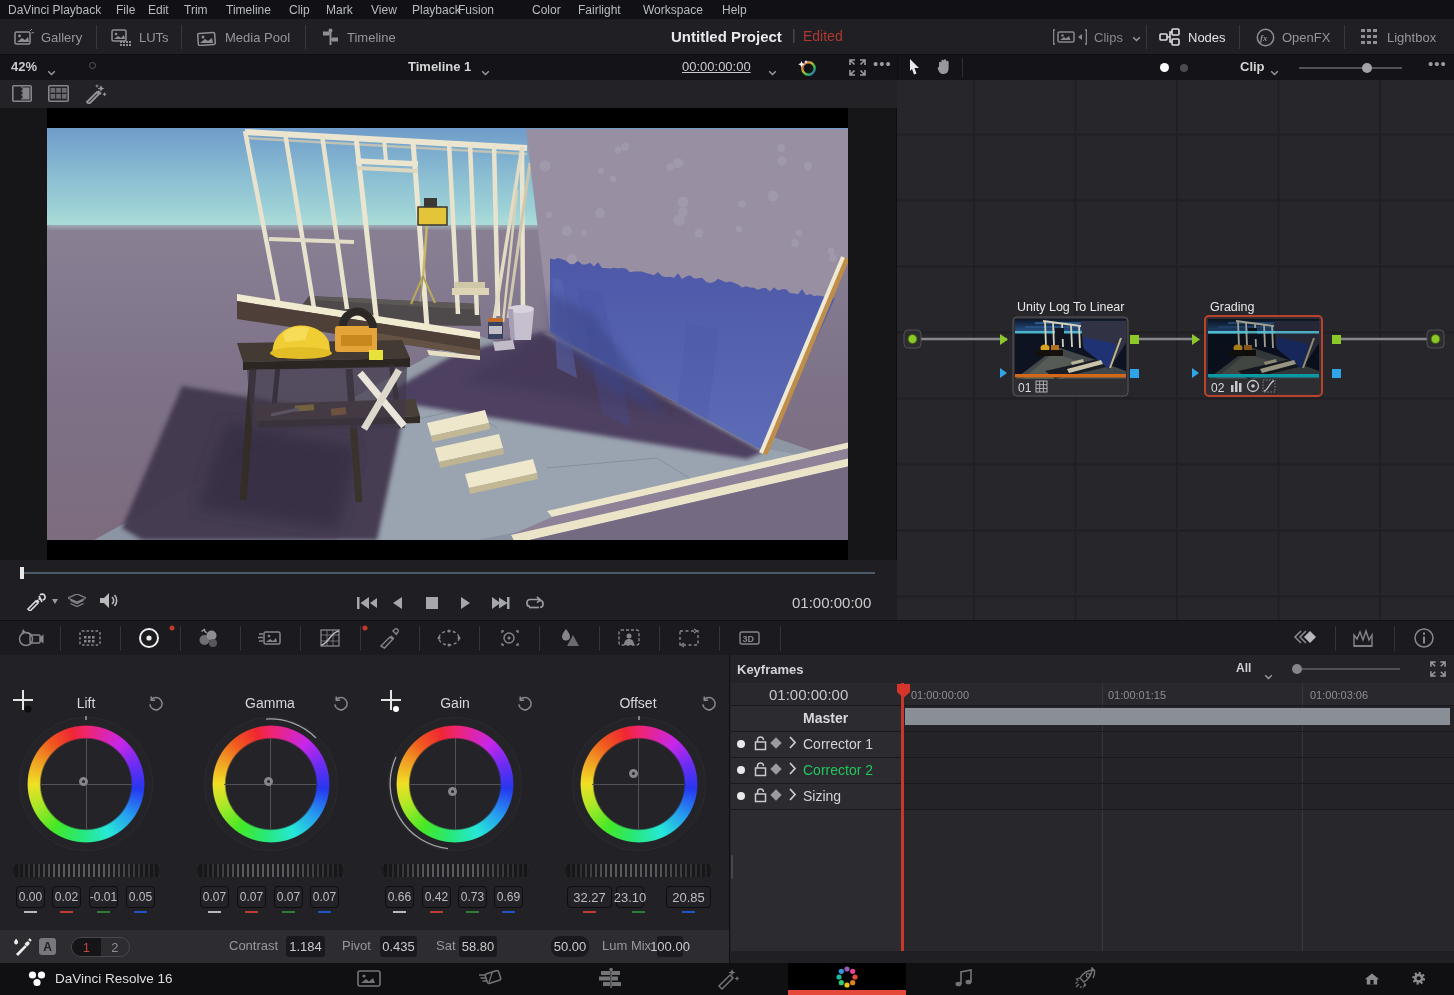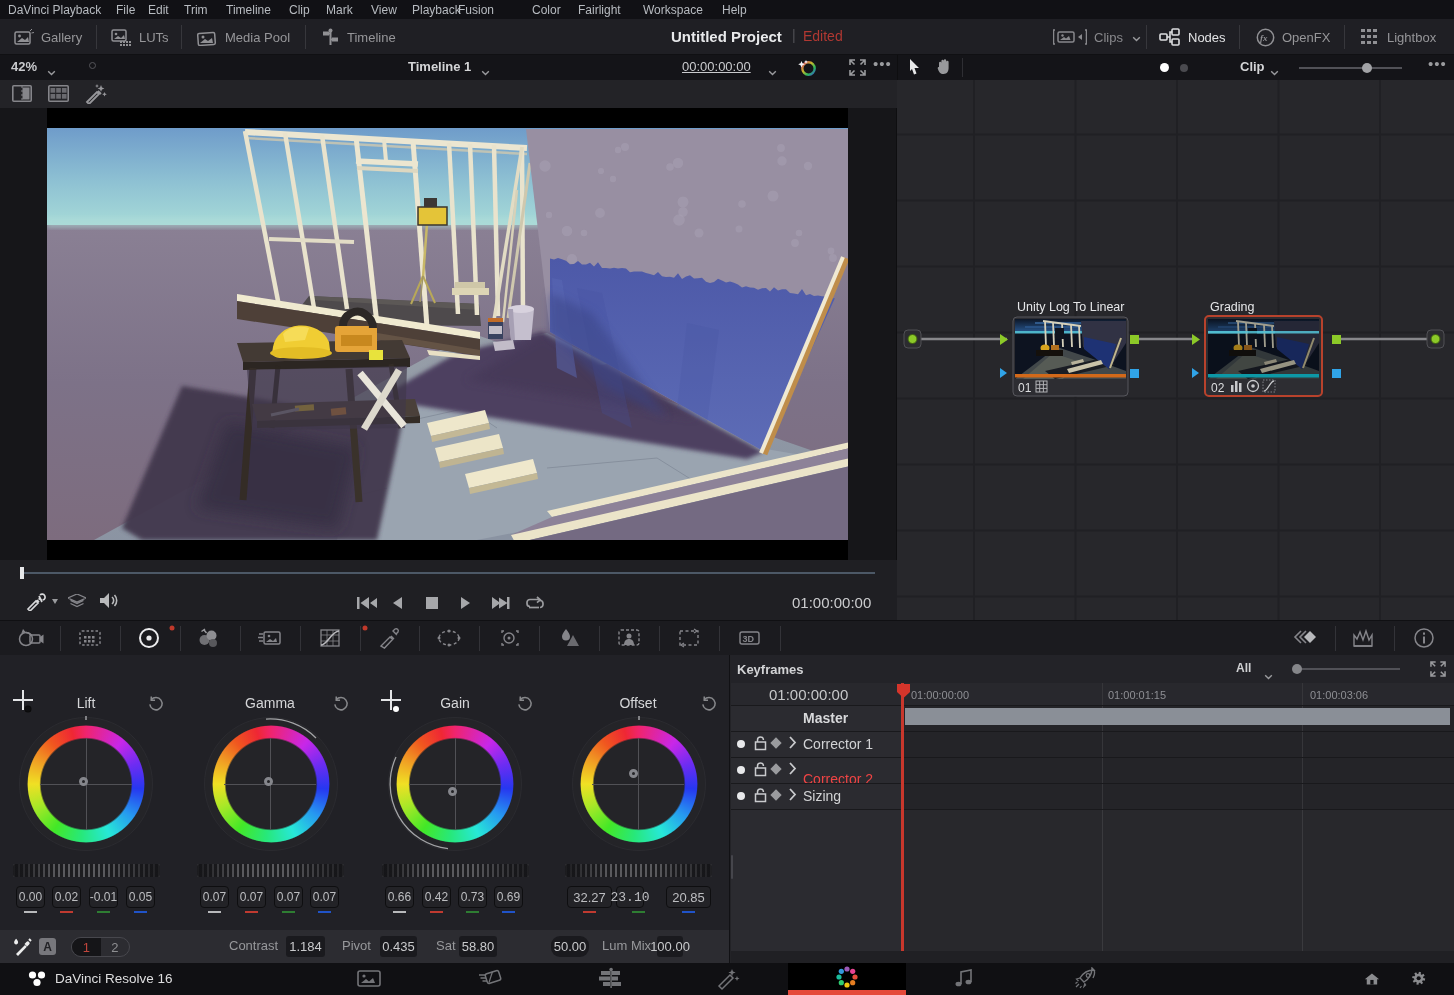--- a/index.html
+++ b/index.html
@@ -737,21 +737,21 @@
         </svg></div>
   <div class="wheelbg" style="left:572px; top:62px;"></div>
   <div class="abs" style="left:638px; top:61px; width:2px; height:4px; background:#808084;"></div>
   <div class="ring" style="left:580px; top:70px;"></div>
   <div class="whline" style="left:638.0px; top:83px; width:1px; height:92px;"></div>
   <div class="whline" style="left:592px; top:128.5px; width:92px; height:1px;"></div>
   <div class="marker" style="left:628.5px; top:113.5px;"></div>
   <div class="mslider" style="left:565.0px;"></div>
   <div class="vbox" style="left:567px; width:45px; font-size:13px;">32.27</div>
   <div class="vund" style="left:583px; background:#c03a30;"></div>
-  <div class="vbox" style="left:616px; width:28px; font-size:13px;font-family:Liberation Mono, monospace;">23.10</div>
+  <div class="vbox" style="left:616px; width:28px; font-size:13px;">23.10</div>
   <div class="vund" style="left:632px; background:#2e7d32;"></div>
   <div class="vbox" style="left:666px; width:45px; font-size:13px;">20.85</div>
   <div class="vund" style="left:682px; background:#2053c8;"></div>
   </div>
 </div>
 
 <div class="abs" id="adjbar">
   <svg class="abs" style="left:12px; top:6px;" width="22" height="22" viewBox="0 0 22 22">
       <path d="M4 18 L13 9 l1.8 1.8 L6 20 Z" fill="#eceded"></path>
       <path d="M12.5 8 l2.6 2.6 2 -2 a1.9 1.9 0 0 0 -2.7 -2.7 Z" fill="#eceded"></path>
@@ -813,21 +813,21 @@
 <div class="abs" style="left:0; top:102px; width:723px; height:1px; background:#19191c;"></div>
 <div class="abs" style="left:6px; top:111px; width:8px; height:8px; background:#e8e9eb; border-radius:50%;"></div>
 <div class="abs" style="left:23px; top:107px;"><svg width="13" height="15" viewBox="0 0 13 15">
         <rect x="1.5" y="6" width="10" height="7.5" fill="none" stroke="#c9cacd" stroke-width="1.5"></rect>
         <path d="M3.5 6 V4 a3 3 0 0 1 6 0" fill="none" stroke="#c9cacd" stroke-width="1.5"></path>
       </svg></div>
 <div class="abs" style="left:41px; top:110px; width:8px; height:8px; background:#9a9b9e; transform:rotate(45deg);"></div>
 <div class="abs" style="left:57px; top:106px;"><svg width="9" height="15" viewBox="0 0 9 15">
         <path d="M2 2 L7 7.5 2 13" stroke="#c9cacd" stroke-width="1.8" fill="none"></path>
       </svg></div>
-<div class="txt" style="left:72px; top:116px; font-size:14px; color:#ef4444;">Corrector 2</div>
+<div class="txt" style="left:72px; top:107px; font-size:14px; color:#22c55e;">Corrector 2</div>
 <div class="abs" style="left:0; top:128px; width:723px; height:1px; background:#19191c;"></div>
 <div class="abs" style="left:6px; top:137px; width:8px; height:8px; background:#e8e9eb; border-radius:50%;"></div>
 <div class="abs" style="left:23px; top:133px;"><svg width="13" height="15" viewBox="0 0 13 15">
         <rect x="1.5" y="6" width="10" height="7.5" fill="none" stroke="#c9cacd" stroke-width="1.5"></rect>
         <path d="M3.5 6 V4 a3 3 0 0 1 6 0" fill="none" stroke="#c9cacd" stroke-width="1.5"></path>
       </svg></div>
 <div class="abs" style="left:41px; top:136px; width:8px; height:8px; background:#9a9b9e; transform:rotate(45deg);"></div>
 <div class="abs" style="left:57px; top:132px;"><svg width="9" height="15" viewBox="0 0 9 15">
         <path d="M2 2 L7 7.5 2 13" stroke="#c9cacd" stroke-width="1.8" fill="none"></path>
       </svg></div>

